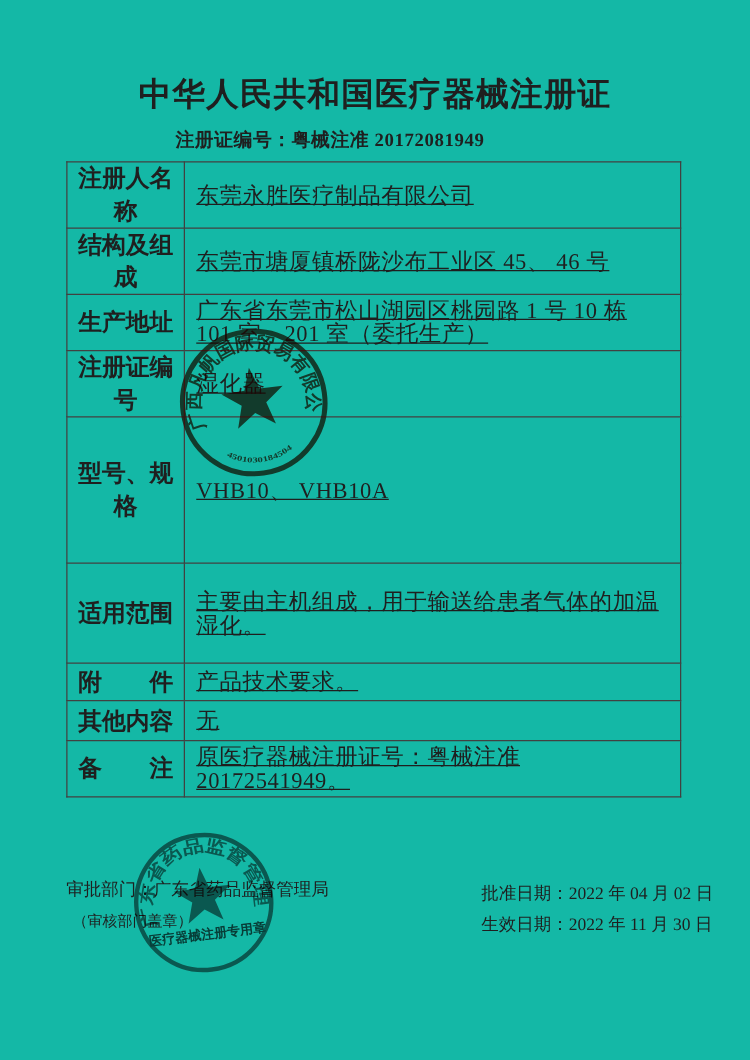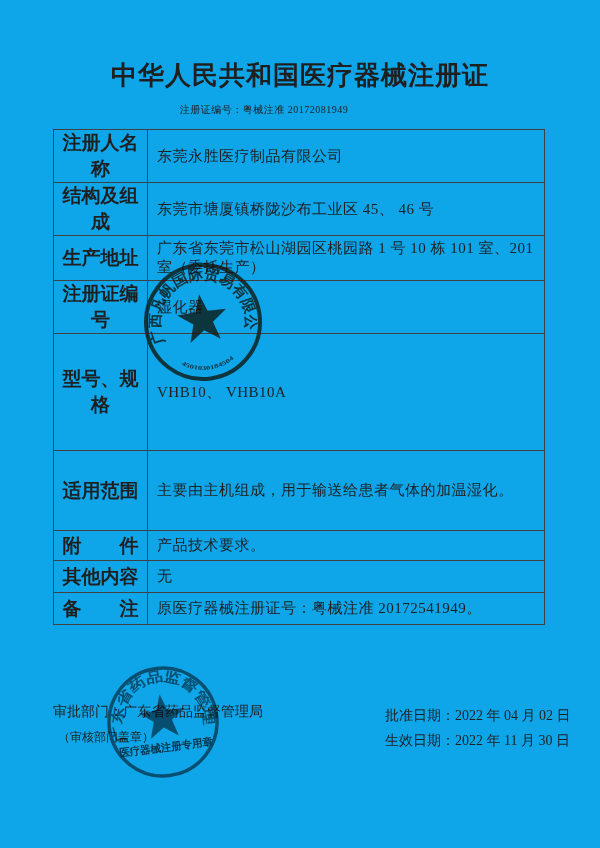--- a/index.html
+++ b/index.html
@@ -1,51 +1,52 @@
 <!DOCTYPE html>
 <html><head>
 <meta charset="utf-8">
 <style>
   html,body{margin:0;padding:0;background:#ffffff;}
   .page{
     position:relative;
     width:600px;height:848px;
-    background:#0ea5e9;
+    background:#14b8a6;
     font-family:"Liberation Serif","DejaVu Serif",serif;
     color:#1f1f1f;
     overflow:hidden;
   }
   .title{
     position:absolute;left:0;top:58px;width:600px;
     text-align:center;
     font-family:"Liberation Sans","DejaVu Sans",sans-serif;
     font-size:26px;font-weight:700;letter-spacing:1px;
   }
   .subtitle{
     position:absolute;left:0;top:103px;width:528px;
     text-align:center;
-    font-size:10px;font-weight:400;letter-spacing:0.5px;
+    font-size:15px;font-weight:700;letter-spacing:0.5px;
   }
   table.cert-table{
     position:absolute;left:53px;top:129px;
     width:492px;border-collapse:collapse;table-layout:fixed;
   }
   table.cert-table td{
     border:1.4px solid #414141;
     vertical-align:middle;
   }
   td.lbl{
     width:89px;text-align:center;
     font-weight:700;font-size:19px;
     padding:0 2px;
   }
   td.val{
-    font-size:15px;line-height:19px;
+    font-size:18px;line-height:19px;
     padding:3px 10px 3px 9px;
     letter-spacing:0.5px;
+    text-decoration:underline;
   }
   tr.h36{height:36px}tr.h33{height:33px}tr.h42{height:42px}tr.h27{height:27px}
   tr.h117{height:117px}tr.h139{height:139px}tr.h80{height:80px}
   tr.h30{height:30px}tr.h32{height:32px}tr.h32b{height:32px}
   .footer-left{
     position:absolute;left:53px;top:703px;font-size:14px;
   }
   .footer-left .seal-note{
     font-size:12px;margin-top:8px;margin-left:5px;
   }

